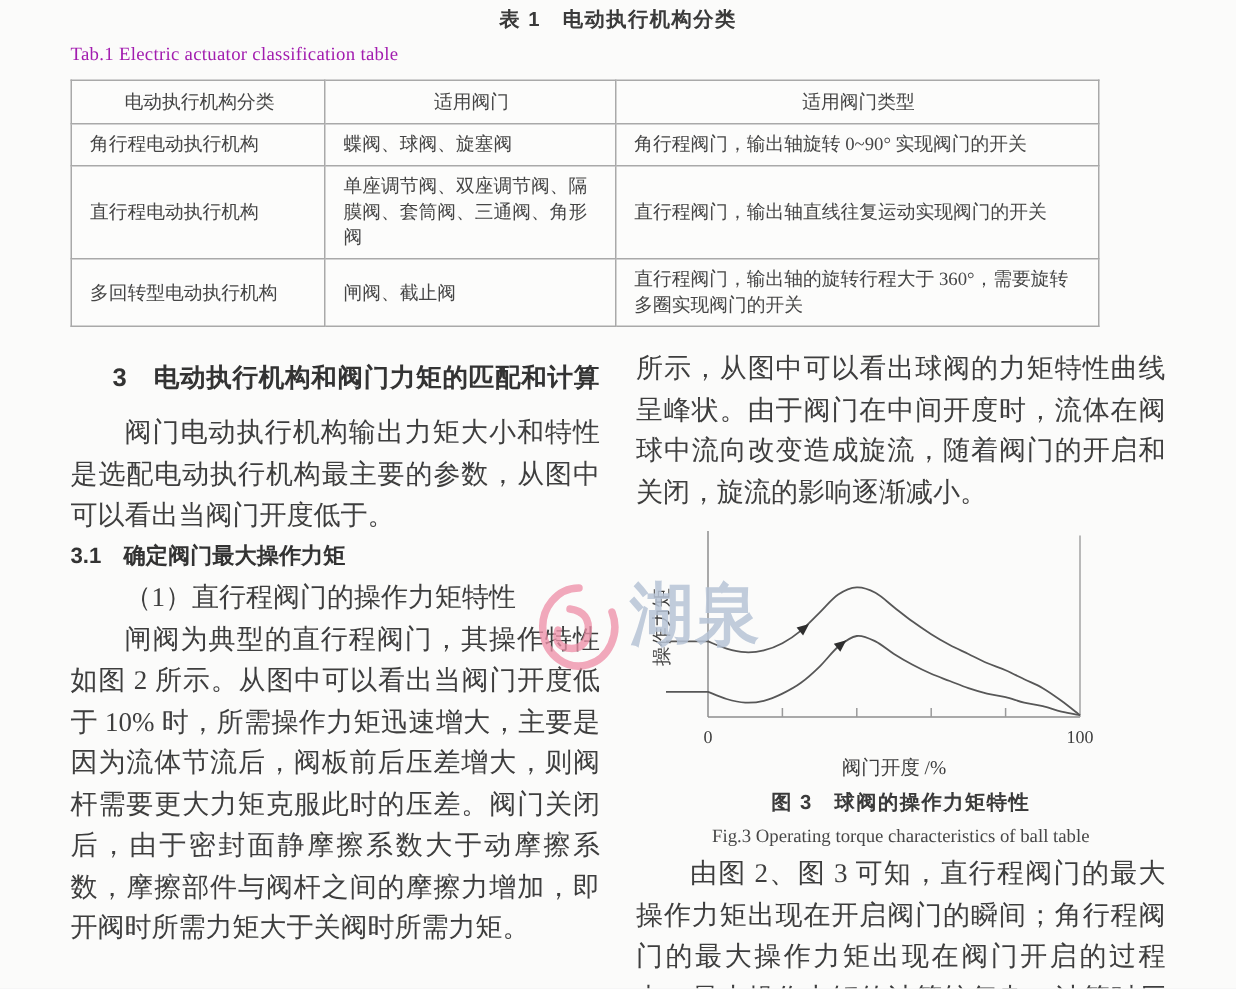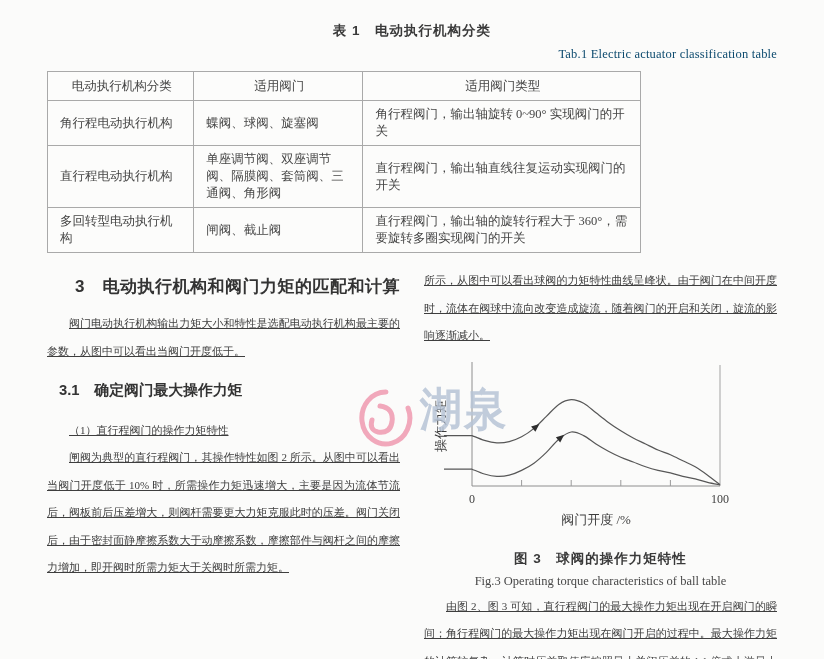--- a/index.html
+++ b/index.html
@@ -4,37 +4,37 @@
 <style>
   html,body{margin:0;padding:0;background:#f4f4f2;}
   .page{
     position:relative;
     width:824px;height:659px;
     background:#fbfbfa;
     overflow:hidden;
     font-family:"Liberation Serif","DejaVu Serif",serif;
     color:#3c3c3c;
     box-sizing:border-box;
-    padding:20px 47px 0 47px;
+    padding:2px 47px 0 47px;
   }
   
   .tcap-cn{
     text-align:center;
     font-family:"Liberation Sans","DejaVu Sans",sans-serif;
     font-weight:bold;font-size:13.5px;color:#3a3a3a;
     padding-top:2px;letter-spacing:1px;
   }
   .tcap-en{
-    text-align:right;font-size:12.5px;color:#0c4a6e;
+    text-align:left;font-size:12.5px;color:#a21caf;
     margin-top:7px;letter-spacing:.2px;
   }
   
   table.clf{
     border-collapse:collapse;
-    width:594px;margin-top:9px;
+    width:686px;margin-top:9px;
     font-size:12.5px;color:#454545;
     border:1.4px solid #848484;
   }
   table.clf th,table.clf td{
     border:1px solid #a9a9a9;
     padding:5px 10px 5px 12px;
     font-weight:normal;
     line-height:17px;
     background:#fcfcfb;
   }
@@ -45,34 +45,34 @@
   .columns{display:flex;gap:24px;margin-top:14px;}
   .col{width:353px;}
   h2.sec{
     font-family:"Liberation Sans","DejaVu Sans",sans-serif;
     font-size:17px;font-weight:bold;color:#333;
     margin:8px 0 12px 0;letter-spacing:.5px;text-align:right;
   }
   h3.subsec{
     font-family:"Liberation Sans","DejaVu Sans",sans-serif;
     font-size:14.8px;font-weight:bold;color:#333;
-    margin:12px;line-height:27.5px;
+    margin:0;line-height:27.5px;
   }
   p.body{
-    font-size:11px;line-height:27.5px;
-    text-align:justify;margin:0;color:#3e3e3e;text-decoration:underline;
+    font-size:18px;line-height:27.5px;
+    text-align:justify;margin:0;color:#3e3e3e;
   }
   p.indent{text-indent:2em;}
   
   figure.fig{margin:6px 0 4px 0;text-align:center;}
   .fig svg{display:block;margin:0 auto;}
   .fcap-cn{
     font-family:"Liberation Sans","DejaVu Sans",sans-serif;
     font-weight:bold;font-size:13.5px;color:#3a3a3a;
-    margin-top:18px;letter-spacing:1px;
+    margin-top:2px;letter-spacing:1px;
   }
   .fcap-en{font-size:12.5px;color:#474747;margin-top:6px;}
   .chart-axis{stroke:#8e8e8e;stroke-width:1;}
   .chart-boundary{stroke:#a3a3a3;stroke-width:1;}
   .chart-label{font-family:"Liberation Serif","DejaVu Serif",serif;fill:#3e3e3e;}
   
   .watermark{
     position:absolute;left:356px;top:386px;
     display:flex;
     pointer-events:none;opacity:.85;z-index:4;

